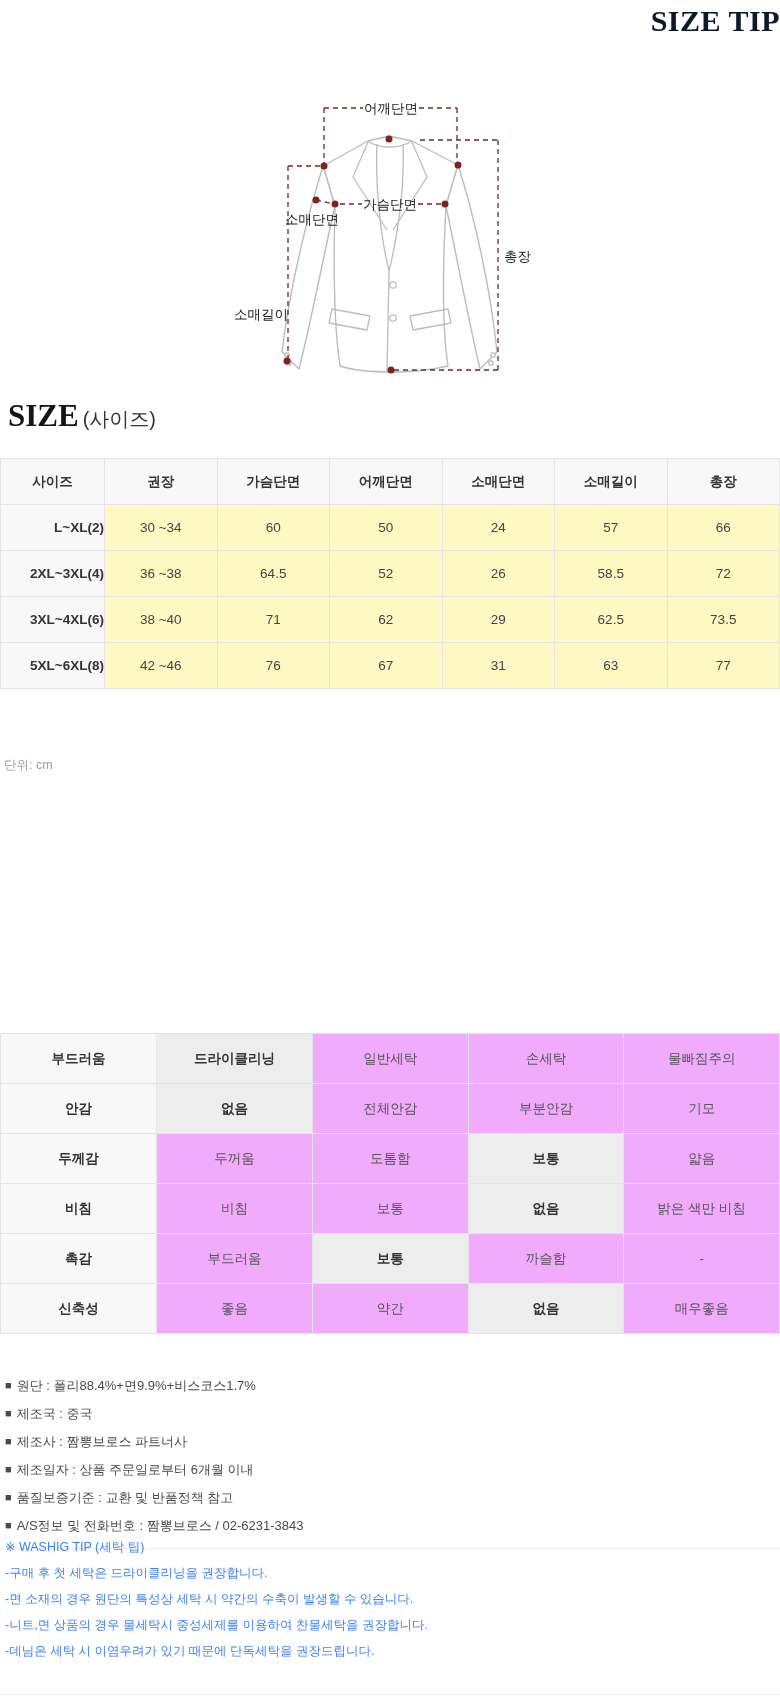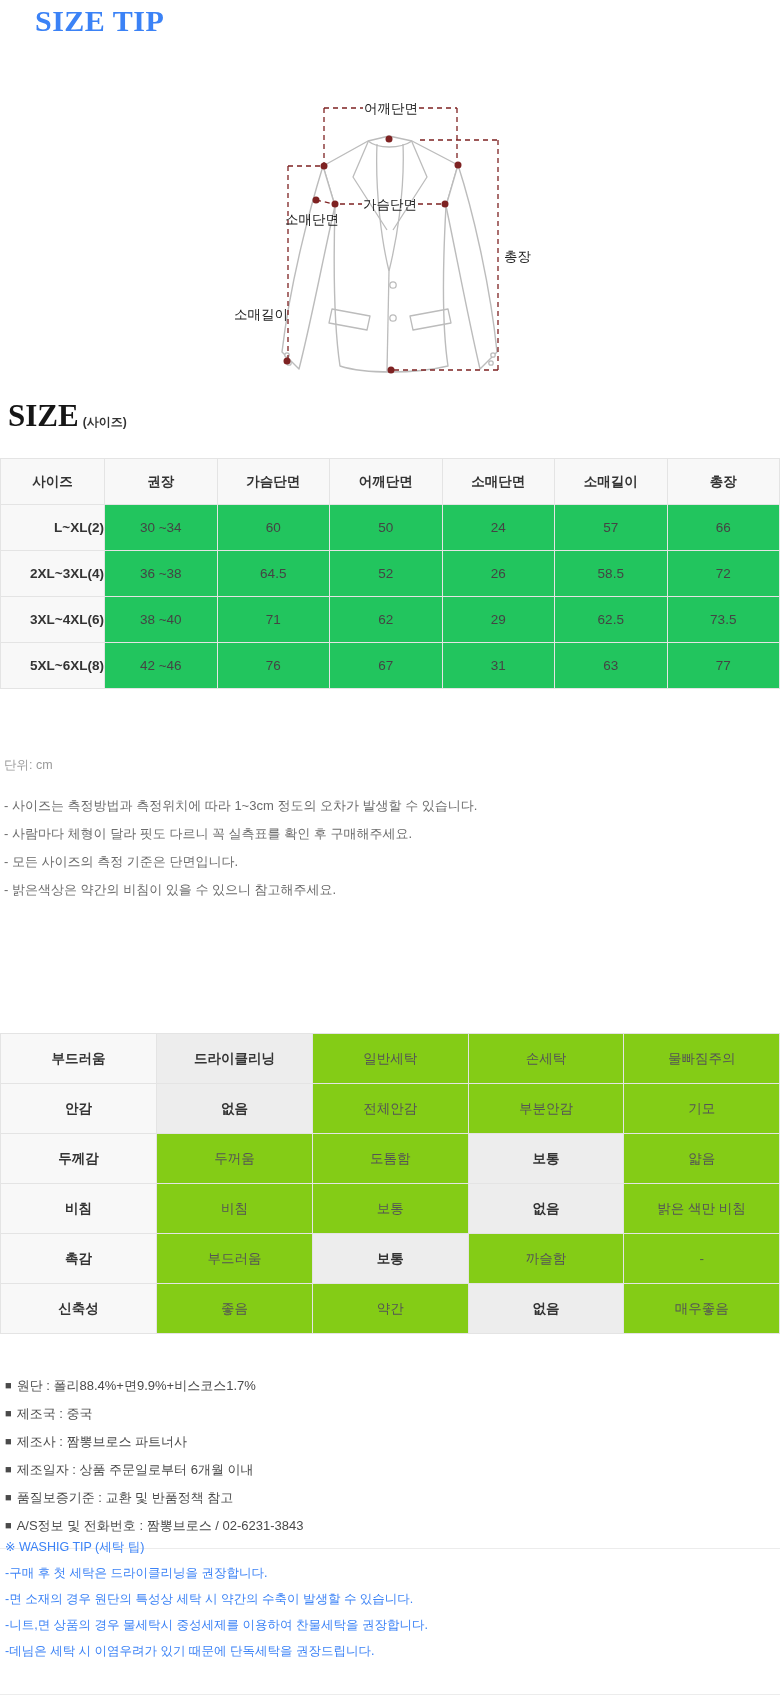--- a/index.html
+++ b/index.html
@@ -1,47 +1,47 @@
 <!DOCTYPE html>
 <html><head>
 <meta charset="utf-8">
 <style>
   * { margin:0; padding:0; box-sizing:border-box; }
   html,body { background:#fff; }
   body { font-family:"Liberation Sans","DejaVu Sans",sans-serif; color:#444; }
   .page { position:relative; width:780px; height:1700px; background:#fff; overflow:hidden; margin:0 auto; }
 
-  .serif-title { font-family:"Liberation Serif","DejaVu Serif",serif; font-size:30px; font-weight:600; color:#3b82f6; letter-spacing:.5px; text-align:left;padding-left:35px; }
+  .serif-title { font-family:"Liberation Serif","DejaVu Serif",serif; font-size:30px; font-weight:600; color:#0f172a; letter-spacing:.5px; text-align:right;padding-left:35px; }
   .size-tip-title { position:absolute; top:4px; left:0; width:100%; }
   .detail-title   { position:absolute; top:975px; left:0; width:100%; }
 
   .diagram-wrap { position:absolute; top:78px; left:220px; width:340px; height:305px; }
   .diagram-wrap svg { display:block; }
   .diag-label { font-family:"Liberation Sans",sans-serif; font-size:13.5px; fill:#222; }
 
   .size-heading { position:absolute; top:398px; left:8px; }
   .size-heading .en { font-family:"Liberation Serif","DejaVu Serif",serif; font-size:31px; font-weight:600; color:#161616;margin-top:8px; }
-  .size-heading .kr { font-size:12px; color:#333; font-weight:700; margin-left:4px;text-align:right; }
+  .size-heading .kr { font-size:20px; color:#333; font-weight:400; margin-left:4px;text-align:right; }
 
   table { border-collapse:collapse; table-layout:fixed; width:780px;padding-left:19px; }
   td,th { border:1px solid #e4e4e4; text-align:center; vertical-align:middle; font-size:13.5px; }
 
   .size-table { position:absolute; top:458px; left:0; }
   .size-table th { background:#f8f8f8; font-weight:700; color:#333; height:46px; }
-  .size-table td { height:46px; color:#444; background:#22c55e; font-weight:400; }
+  .size-table td { height:46px; color:#444; background:#fef9c3; font-weight:400; }
   .size-table td.rh { background:#f8f8f8; font-weight:700; color:#333;text-align:right; }
   .size-table col.c0 { width:104px; }
 
   .unit-label { position:absolute; top:757px; left:4px; font-size:12.5px; color:#9a9a9a; }
 
   .size-notes { position:absolute; top:792px; left:4px; font-size:13px; color:#6b6b6b; line-height:28px; }
 
   .detail-table { position:absolute; top:1033px; left:0; }
   .detail-table th { background:#f8f8f8; font-weight:700; color:#333; height:50px; width:156px; }
-  .detail-table td { height:50px; color:#555; background:#84cc16; font-weight:400; }
+  .detail-table td { height:50px; color:#555; background:#f0abfc; font-weight:400; }
   .detail-table td.sel { background:#ededed; font-weight:700; color:#333; }
 
   .product-info { position:absolute; top:1372px; left:5px; font-size:13px; color:#4a4a4a; line-height:27px; }
   .product-info .bullet { font-size:11px; margin-right:5px; position:relative; top:-1px; }
 
   .divider-top    { position:absolute; top:1548px; left:0; width:780px; height:1px; background:#ececec; }
   .divider-bottom { position:absolute; top:1694px; left:0; width:780px; height:1px; background:#ececec; }
 
   .washing-tip { position:absolute; top:1534px; left:5px; font-size:12.5px; color:#3b82f6; line-height:26px; }
 </style>
@@ -171,26 +171,20 @@
           <td>67</td>
           <td>31</td>
           <td>63</td>
           <td>77</td>
         </tr>
       </tbody>
   </table>
 
   <div class="unit-label">단위: cm</div>
 
-  <div class="size-notes">
-      <div>- 사이즈는 측정방법과 측정위치에 따라 1~3cm 정도의 오차가 발생할 수 있습니다.</div>
-      <div>- 사람마다 체형이 달라 핏도 다르니 꼭 실측표를 확인 후 구매해주세요.</div>
-      <div>- 모든 사이즈의 측정 기준은 단면입니다.</div>
-      <div>- 밝은색상은 약간의 비침이 있을 수 있으니 참고해주세요.</div>
-    </div>
 
 
   <table class="detail-table">
     <tbody>
         <tr>
           <th>부드러움</th>
           <td class="sel">드라이클리닝</td>
           <td>일반세탁</td>
           <td>손세탁</td>
           <td>물빠짐주의</td>

